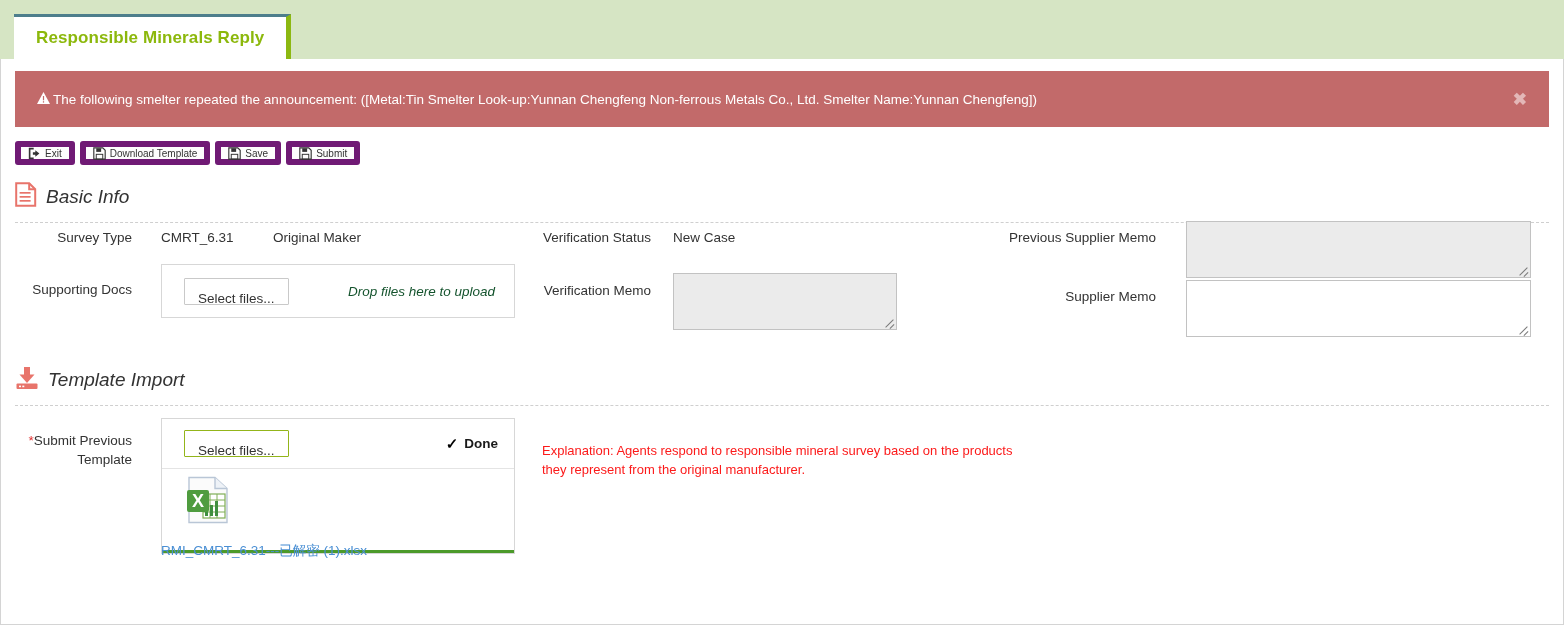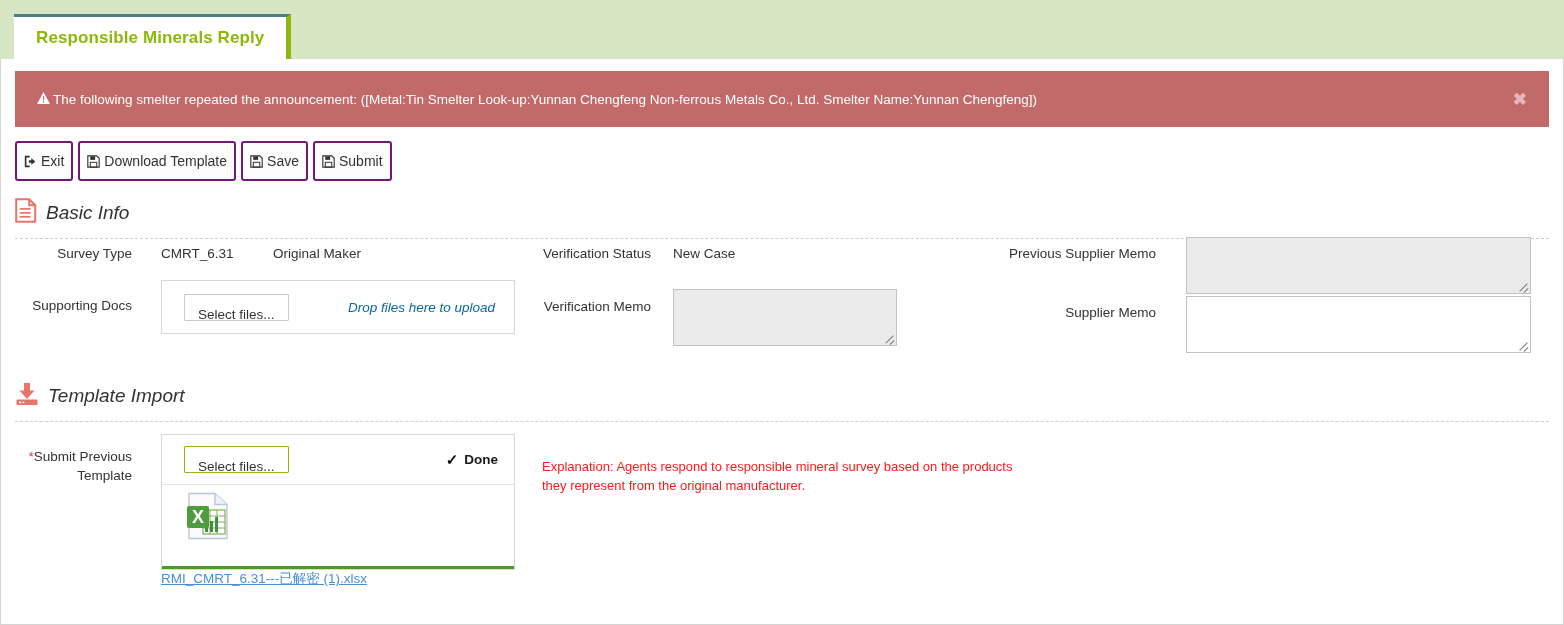--- a/index.html
+++ b/index.html
@@ -82,28 +82,28 @@
   }
 
   
   .toolbar {
     margin: 14px 0 0 14px;
     display: flex;
     gap: 5px;
   }
   .tb-btn {
     background: #fdfdfd;
-    border: 2px solid #701a75;
+    border: 6px solid #701a75;
     border-radius: 3px;
-    height: 40px;
+    height: 24px;
     display: inline-flex;
     align-items: center;
     gap: 4px;
     padding: 0 7px;
-    font-size: 14px;
+    font-size: 10px;
     color: #333;
     cursor: pointer;
     white-space: nowrap;
     font-family: "Liberation Sans", sans-serif;
   }
   .tb-ico { display: inline-flex; align-items: center; }
 
   
   .sec-head {
     display: flex;
@@ -195,21 +195,21 @@
     height: 27px;
     padding: 12px 13px;
     font-size: 13.5px;
     color: #333;
     cursor: pointer;
     border-radius: 1px;
     font-family: "Liberation Sans", sans-serif;
   }
   .select-btn.green { border-color: #93b51a; }
   .drop-hint {
-    color: #0369a1;
+    color: #14532d;
     font-style: italic;
     font-size: 13.5px;
     padding-right: 3px;
   }
   .done-wrap {
     display: flex;
     align-items: center;
     gap: 6px;
     font-size: 13.5px;
     font-weight: bold;
@@ -415,18 +415,18 @@
             <rect x="26" y="29" width="3" height="11" fill="#3f8f3f"></rect>
             <rect x="31" y="25" width="3" height="15" fill="#3f8f3f"></rect>
             <rect x="3" y="14" width="22" height="22" rx="2" fill="#4f9c3f"></rect>
             <text x="14" y="31" font-family="'Liberation Sans',sans-serif" font-size="18" font-weight="bold" fill="#ffffff" text-anchor="middle">X</text>
           </svg>
         </span>
       </div>
       <div class="progress" id="progressbar" style="width: 100%; background: rgb(76, 154, 42);"></div>
     </div>
 
-    <a class="result-link" style="left:160px; top:148px;text-decoration:underline;">RMI_CMRT_6.31---已解密 (1).xlsx</a>
+    <a class="result-link" style="left:160px; top:136px;">RMI_CMRT_6.31---已解密 (1).xlsx</a>
 
     <div class="explanation" style="left:541px; top:35px;">Explanation: Agents respond to responsible mineral survey based on the products they represent from the original manufacturer.</div>
   </div>
 
 </div>
 
 </body></html>

